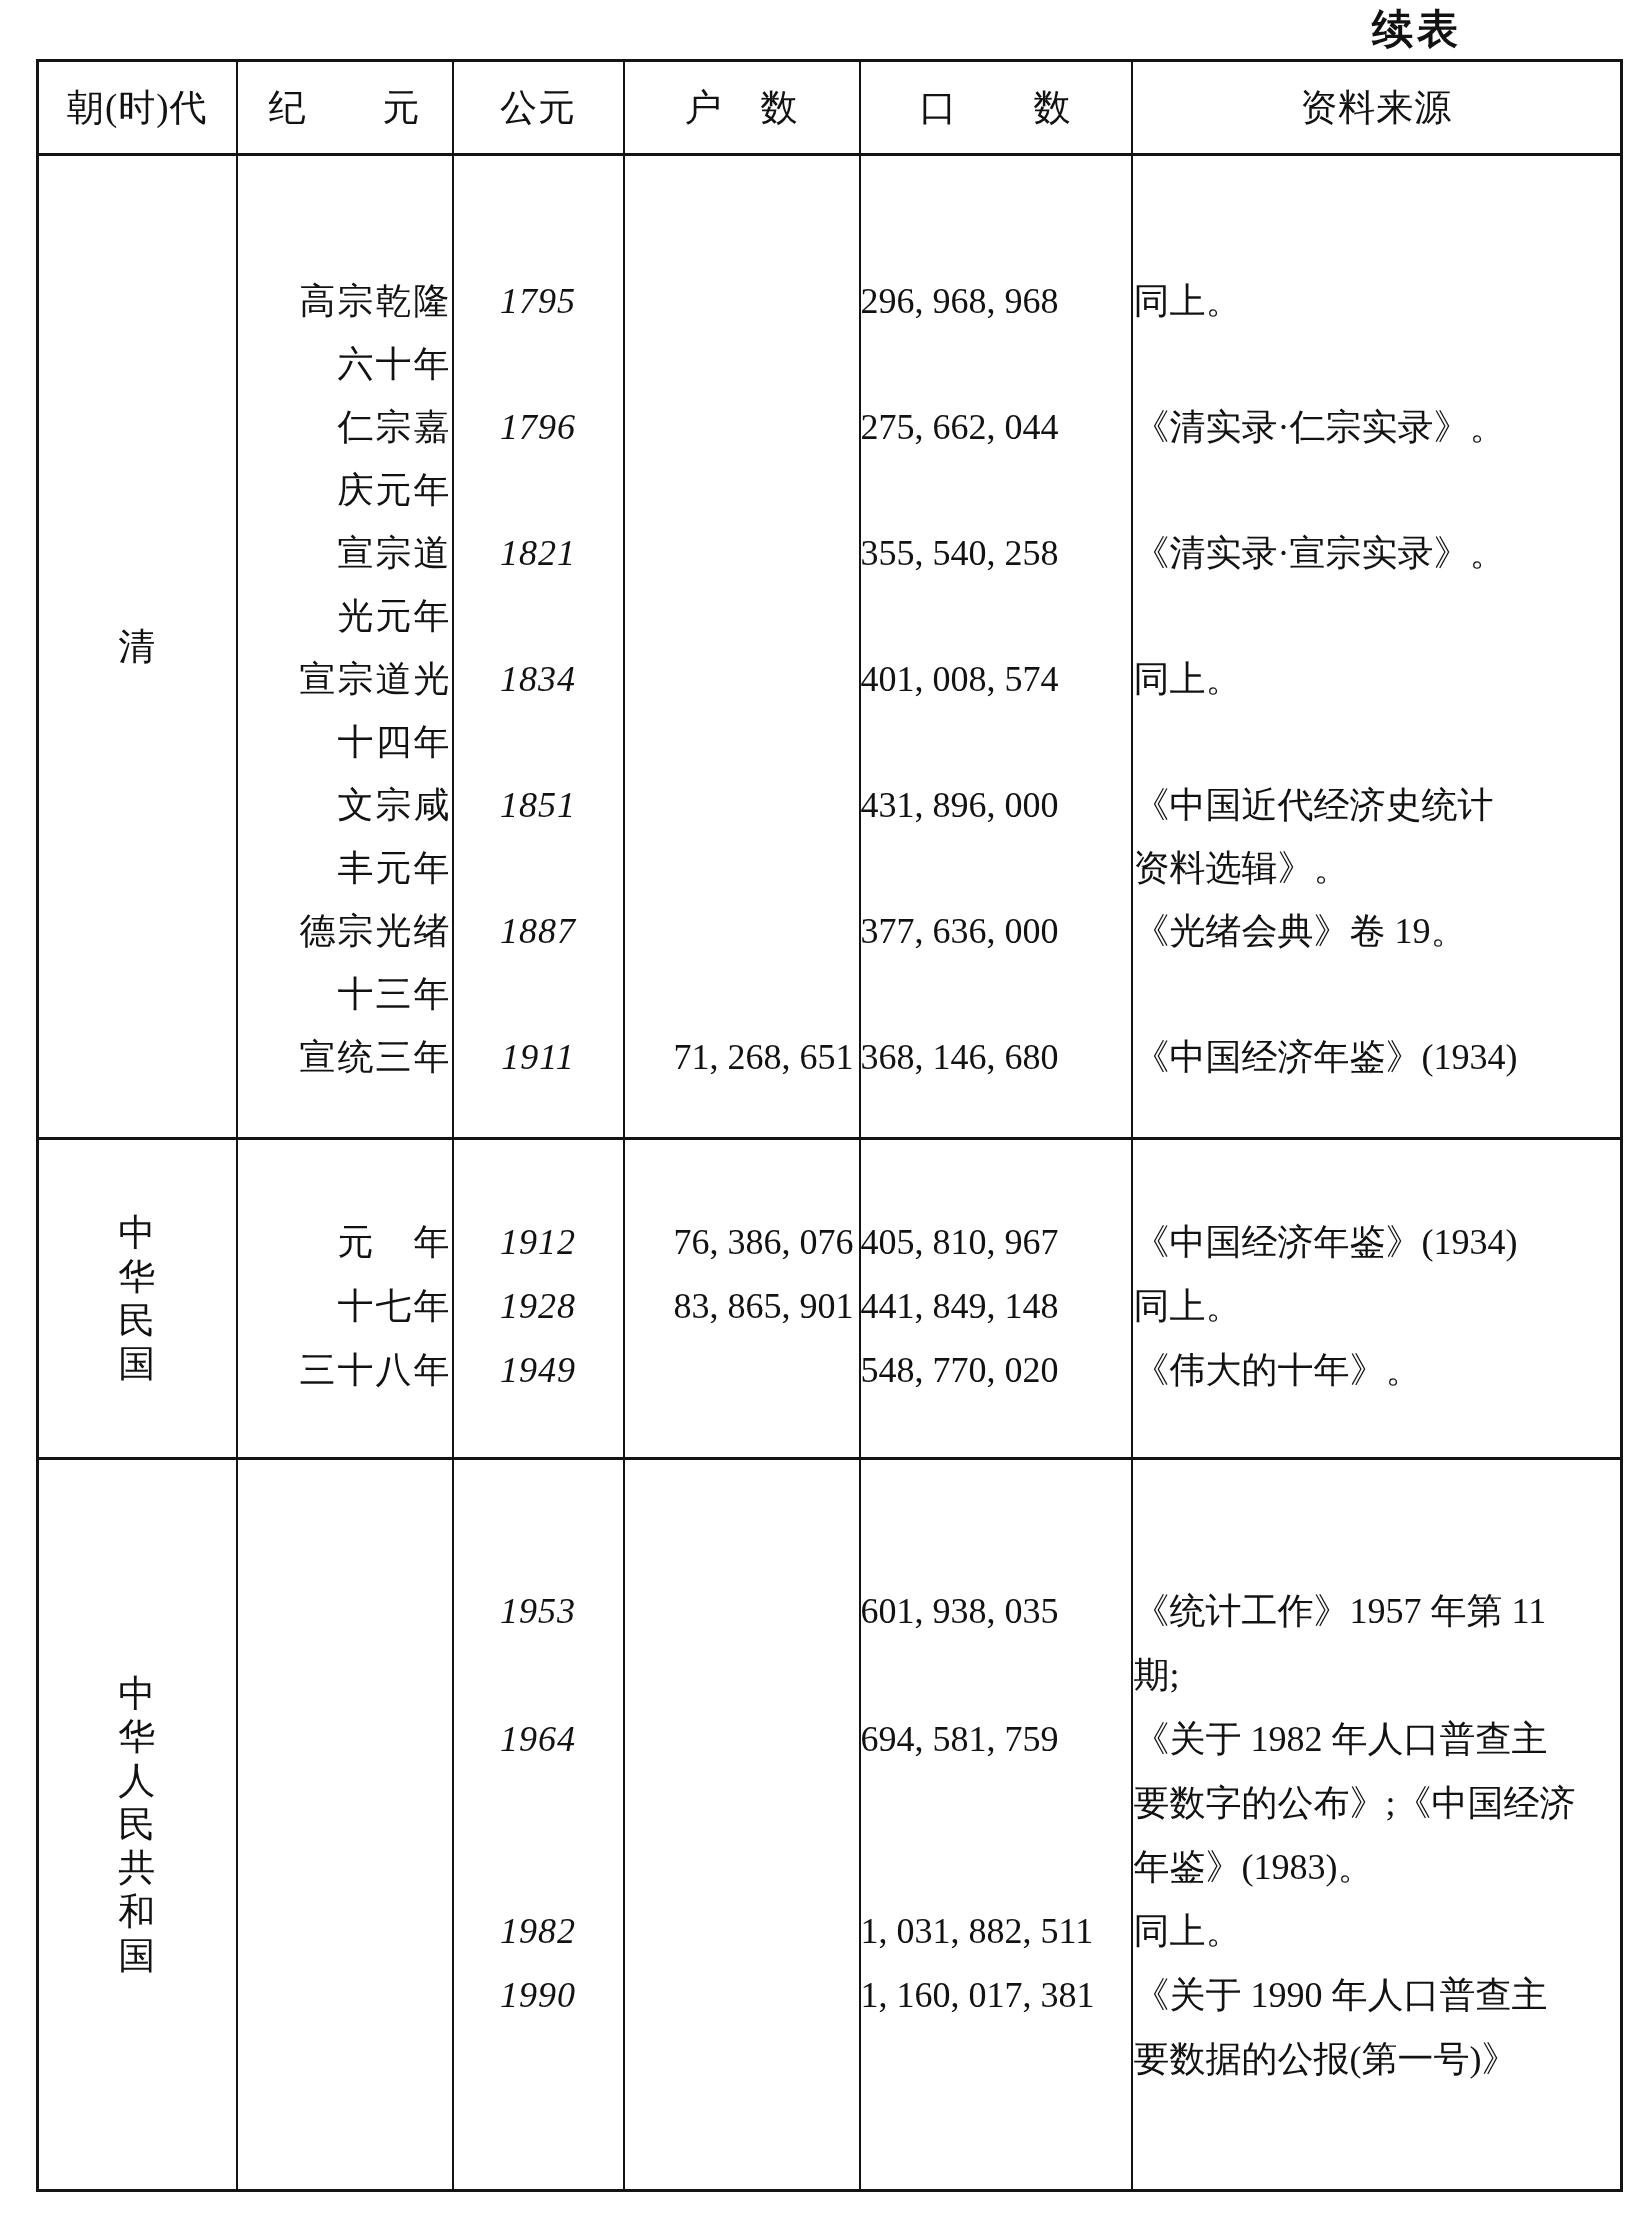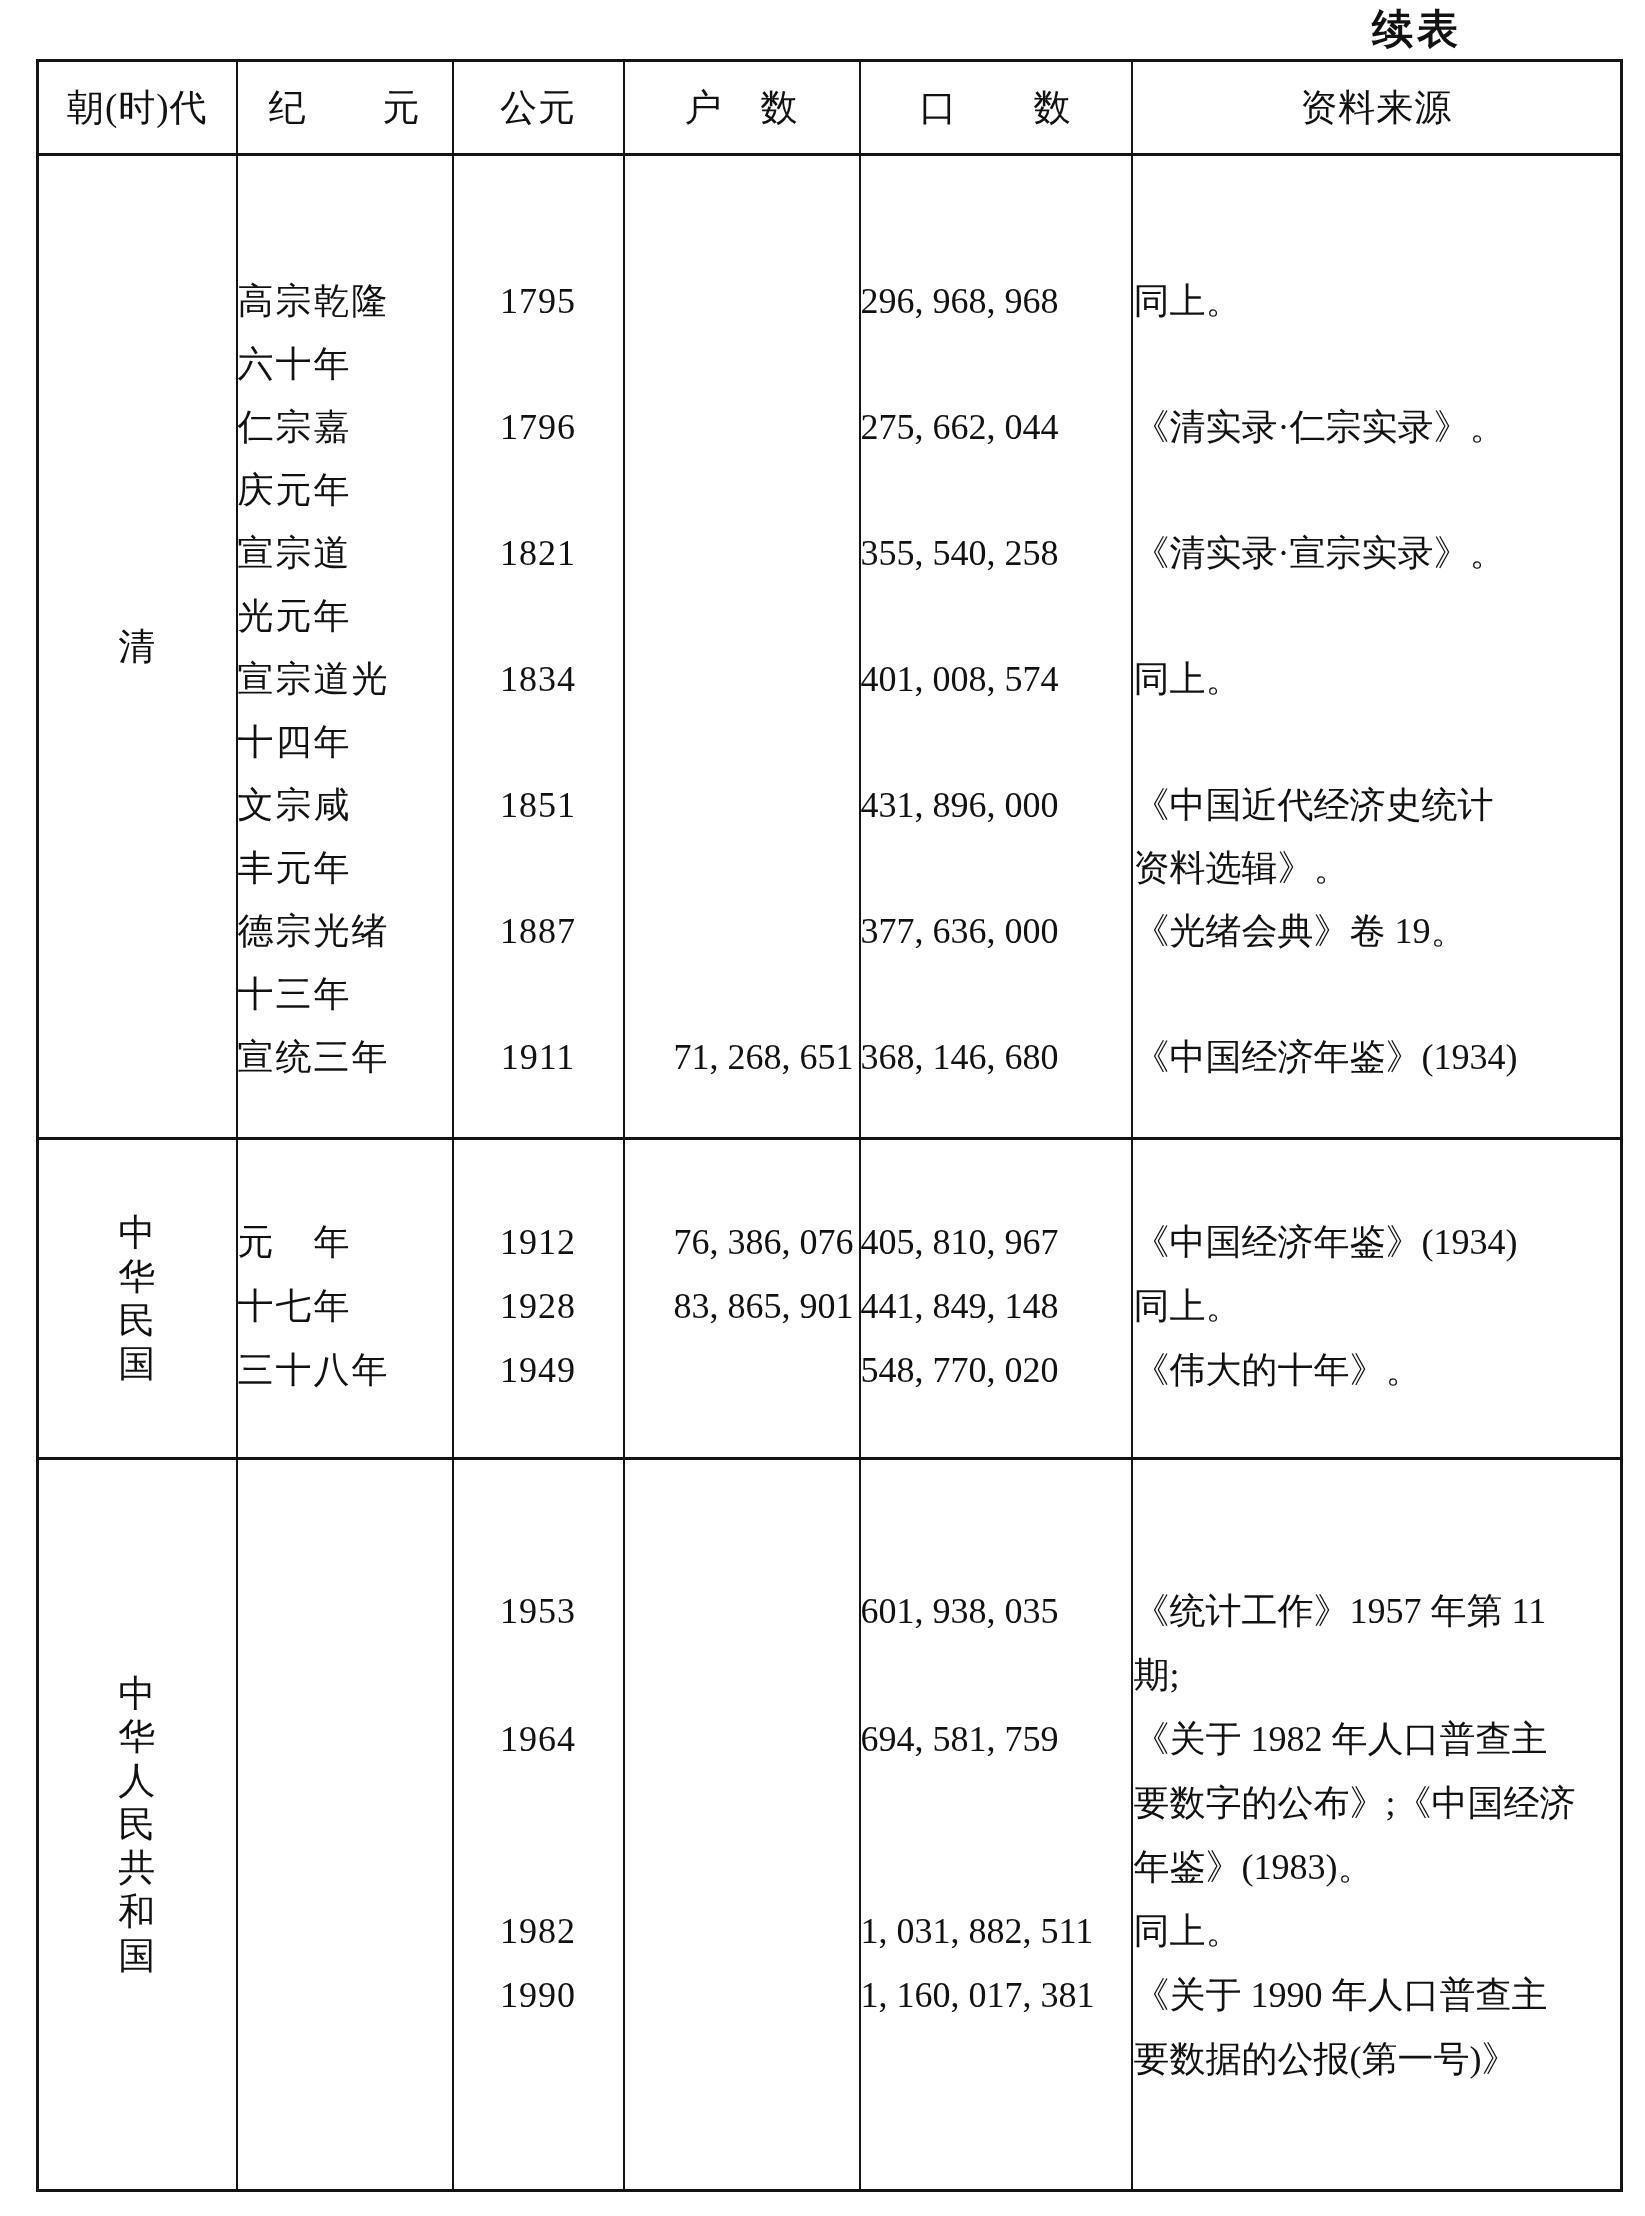--- a/index.html
+++ b/index.html
@@ -50,22 +50,22 @@
   tr.ln  { height: 63px; }
   tr.ln65 { height: 64px; }
   td.dyn {
     text-align: center;
     vertical-align: middle;
     white-space: pre-line;
     font-size: 37px;
     line-height: 1.18;
     letter-spacing: 1px;
   }
-  td.era  { text-align: left; letter-spacing: 2px; }
-  td.year { text-align: center; letter-spacing: 1px; }
+  td.era  { text-align: right; letter-spacing: 2px; }
+  td.year { text-align: center; letter-spacing: 1px; font-style: italic; }
   td.hu   { text-align: right; padding-right: 5px; }
   td.kou  { text-align: left; padding-right: 15.8px; }
   td.src  { text-align: left;  padding-left: 1px; }
 </style>
 </head>
 <body>
 
 <div class="page">
 
   <div class="cont-label">续表</div>

